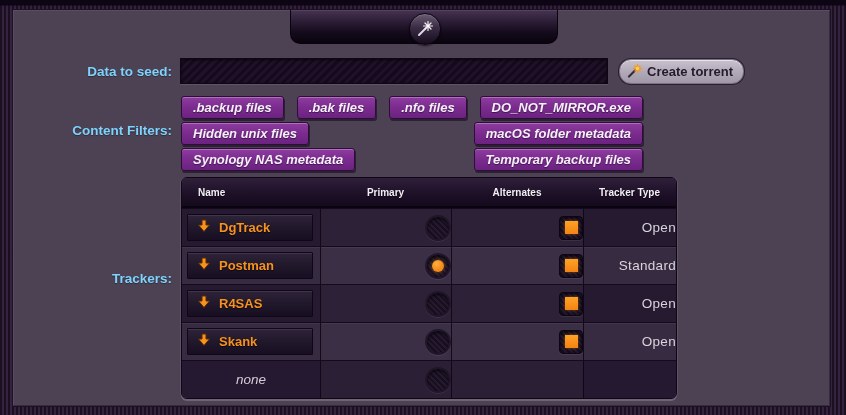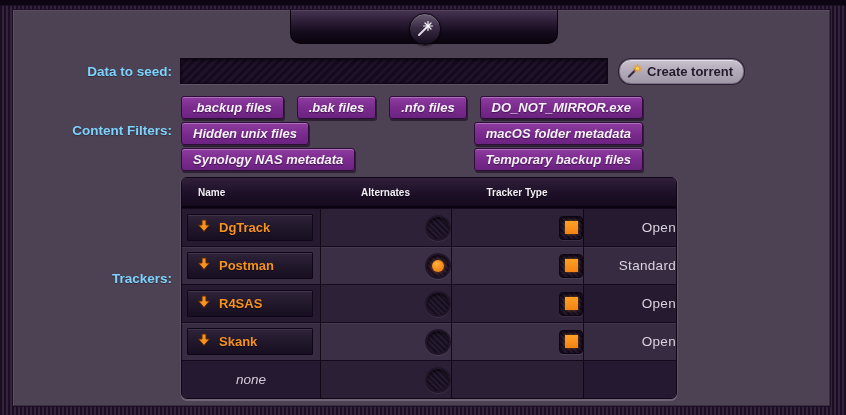--- a/index.html
+++ b/index.html
@@ -202,20 +202,21 @@
     <div class="chip">macOS folder metadata</div>
     <div class="chip">Synology NAS metadata</div>
     <div class="chip">Temporary backup files</div>
   </div>
 
   <div class="flabel lbl-trackers">Trackers:</div>
 
   <div class="ttable">
     <div class="thead">
       <div class="h-name">Name</div>
+      <div>Primary</div>
       <div>Alternates</div>
       <div>Tracker Type</div>
     </div>
 
     <div class="trow odd">
       <div class="cell-name outer">
         <button class="name-btn">
           <span>
             <svg width="14" height="14" viewBox="0 0 14 14">
                 <polygon points="5,1 9,1 9,6 12.5,6 7,12.5 1.5,6 5,6" fill="#f6921e" stroke="#5a2a06" stroke-width="1"></polygon>

